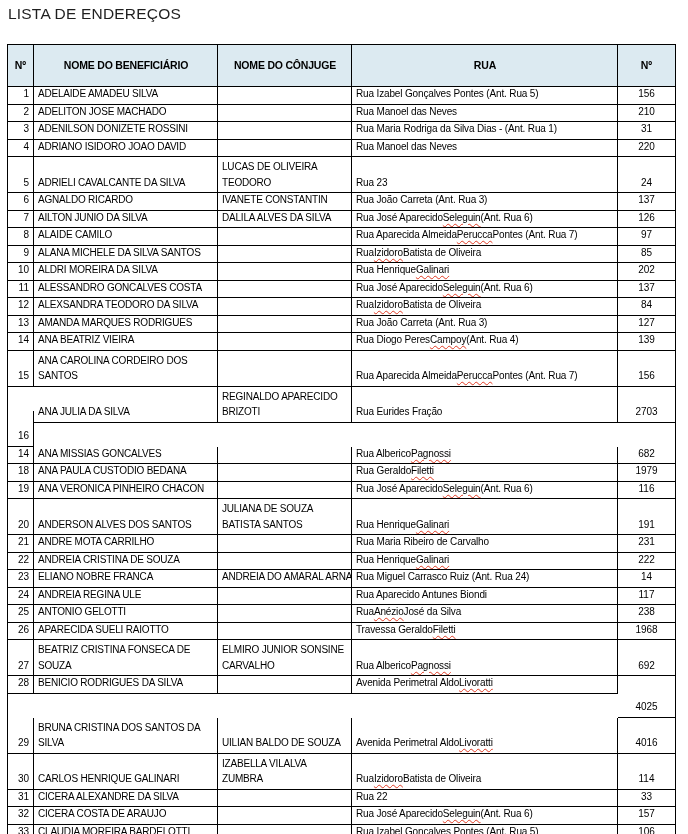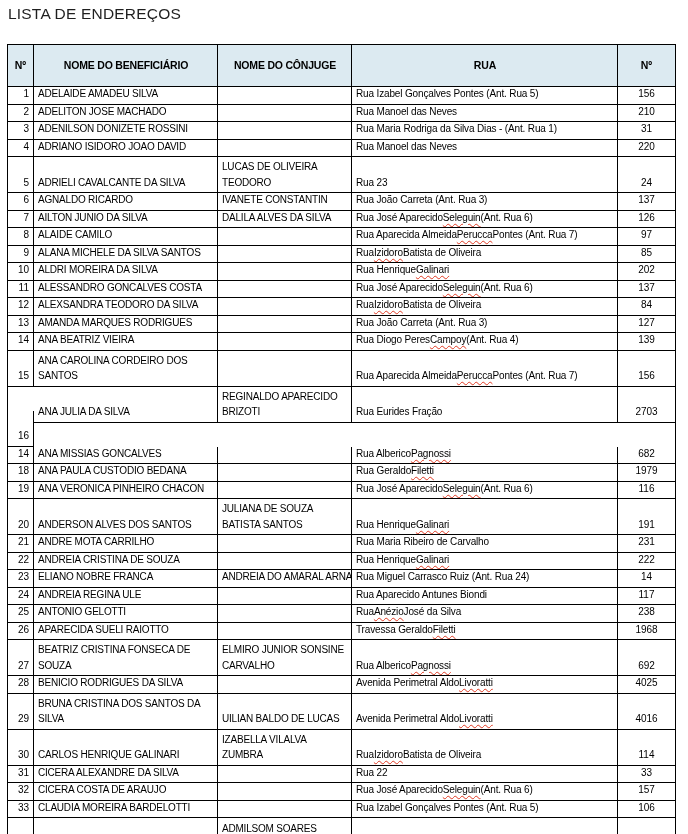--- a/index.html
+++ b/index.html
@@ -184,25 +184,25 @@
       <div class="cell c2" style="height: 36px;">BEATRIZ CRISTINA FONSECA DE
 SOUZA</div>
       <div class="cell c3" style="height: 36px;">ELMIRO JUNIOR SONSINE
 CARVALHO</div>
       <div class="cell c4" style="height: 36px;">Rua Alberico <span class="misspelled">Pagnossi</span></div>
       <div class="cell c5" style="height: 36px;">692</div>
       <div class="cell c1" style="height: 17.5px;">28</div>
       <div class="cell c2" style="height: 17.5px;">BENICIO RODRIGUES DA SILVA</div>
       <div class="cell c3" style="height: 17.5px;"></div>
       <div class="cell c4" style="height: 17.5px;">Avenida Perimetral Aldo <span class="misspelled">Livoratti</span></div>
-      <div class="cell c5" style="height: 17.5px;">4025</div>
+      <div class="cell c5" style="height: 17.5px; margin-top: 24px;">4025</div>
       <div class="cell c1" style="height: 36px;">29</div>
       <div class="cell c2" style="height: 36px;">BRUNA CRISTINA DOS SANTOS DA
 SILVA</div>
-      <div class="cell c3" style="height: 36px;">UILIAN BALDO DE LUCAS</div>
+      <div class="cell c3" style="height: 36px;">UILIAN BALDO DE SOUZA</div>
       <div class="cell c4" style="height: 36px;">Avenida Perimetral Aldo <span class="misspelled">Livoratti</span></div>
       <div class="cell c5" style="height: 36px;">4016</div>
       <div class="cell c1" style="height: 36px;">30</div>
       <div class="cell c2" style="height: 36px;">CARLOS HENRIQUE GALINARI</div>
       <div class="cell c3" style="height: 36px;">IZABELLA VILALVA
 ZUMBRA</div>
       <div class="cell c4" style="height: 36px;">Rua <span class="misspelled">Izidoro</span> Batista de Oliveira</div>
       <div class="cell c5" style="height: 36px;">114</div>
       <div class="cell c1" style="height: 17.5px;">31</div>
       <div class="cell c2" style="height: 17.5px;">CICERA ALEXANDRE DA SILVA</div>

